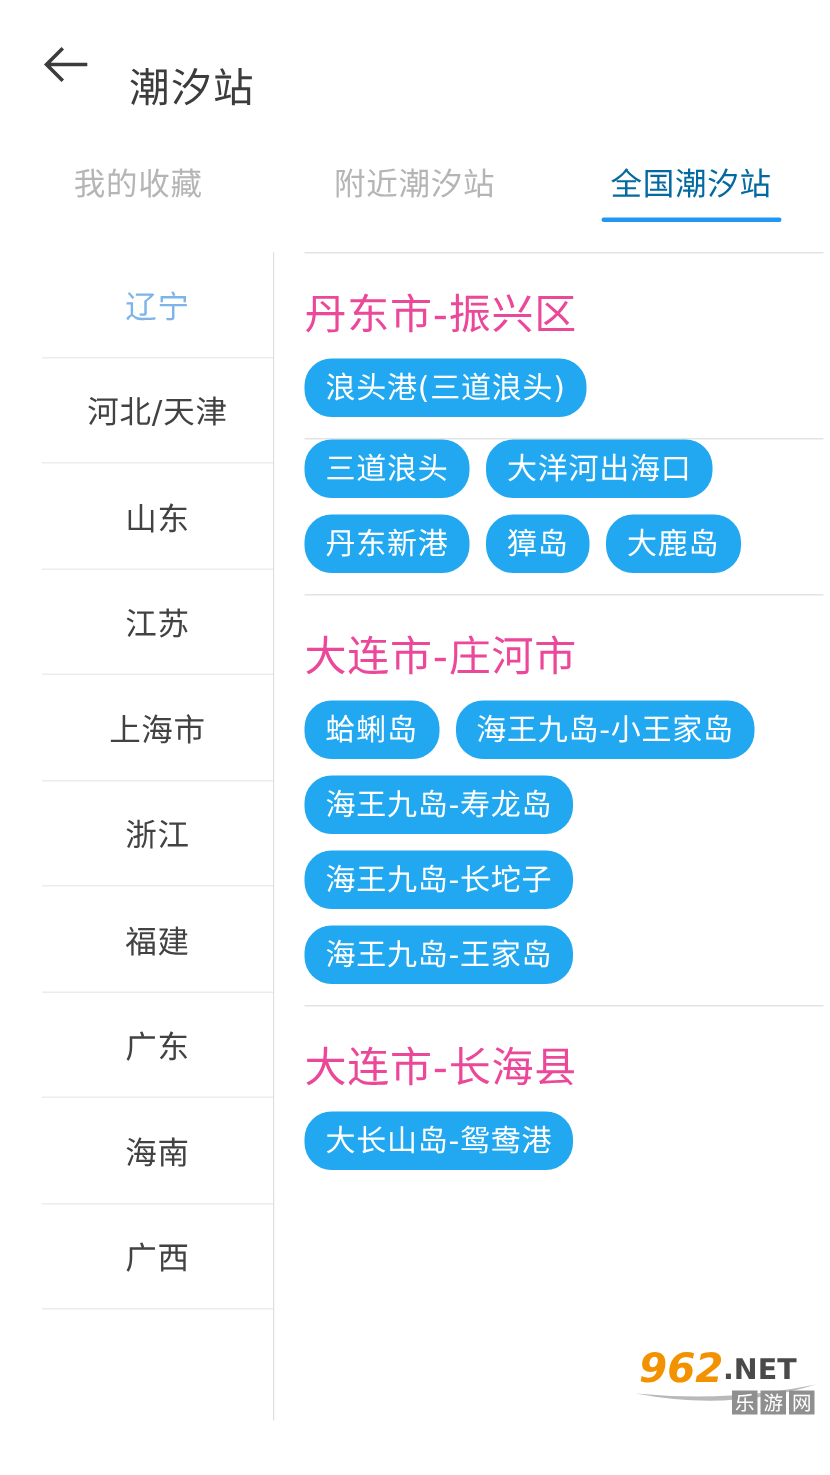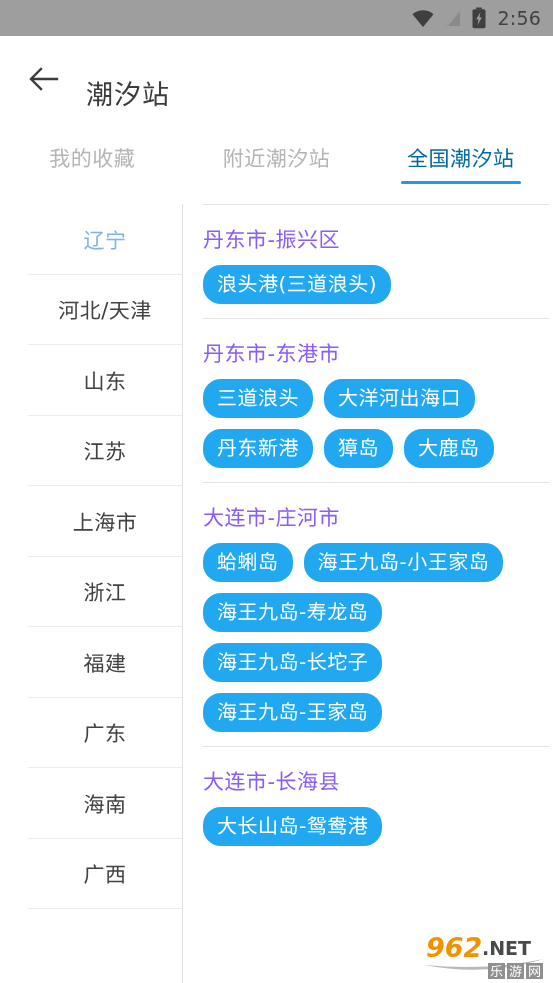--- a/index.html
+++ b/index.html
@@ -142,22 +142,22 @@
     position: relative;
   }
   .group { background: #ffffff; }
   .group-divider {
     height: 1px;
     background: #e3e3e3;
     margin-left: 20px;
     margin-right: 4px;
   }
   .group-title {
-    font-size: 21px;
-    color: #8b5cf6;
+    font-size: 28px;
+    color: #ec4899;
     padding: 18px 0 12px 20px;
     letter-spacing: 0.5px;
   }
   .tags {
     display: flex;
     flex-wrap: wrap;
     gap: 11px;
     padding: 0 12px 14px 20px;
   }
   .tag {
@@ -180,41 +180,20 @@
     width: 133px;
     height: 58px;
     pointer-events: none;
   }
 </style>
 </head>
 <body>
 
 <div id="app">
 
-  <div class="status-bar">
-    <span class="status-icon">
-      <svg width="24" height="20" viewBox="0 0 24 20">
-        <path d="M12 19 L1.5 6.2 A16 16 0 0 1 22.5 6.2 Z" fill="#3f3f3f"></path>
-      </svg>
-    </span>
-    <span class="status-icon">
-      <svg width="18" height="20" viewBox="0 0 18 20">
-        <path d="M16 2 L16 18 L2 18 Z" fill="#8a8a8a"></path>
-        <path d="M15.2 2.6 L3.2 17.4" stroke="#9e9e9e" stroke-width="2.2" fill="none"></path>
-      </svg>
-    </span>
-    <span class="status-icon">
-      <svg width="16" height="22" viewBox="0 0 16 22">
-        <rect x="5.2" y="0.5" width="5.6" height="2" fill="#3f3f3f"></rect>
-        <rect x="1.5" y="2.2" width="13" height="19" rx="1.6" fill="#3f3f3f"></rect>
-        <path d="M9.4 5.2 L5.2 12.2 L7.6 12.2 L6.6 18 L10.8 10.6 L8.4 10.6 Z" fill="#9e9e9e"></path>
-      </svg>
-    </span>
-    <span class="status-time">2:56</span>
-  </div>
 
   <div class="app-bar">
     <div class="back-btn">
       <svg width="30" height="26" viewBox="0 0 30 26">
         <path d="M28 13 L3 13 M12 3 L2 13 L12 23" stroke="#3c3c3c" stroke-width="2.4" fill="none" stroke-linecap="square" stroke-linejoin="miter"></path>
       </svg>
     </div>
     <div class="app-title">潮汐站</div>
   </div>
 
@@ -271,21 +250,20 @@
     <div class="station-list" id="station-list">
       <div class="group">
           <div class="group-divider"></div>
           <div class="group-title">丹东市-振兴区</div>
           <div class="tags">
             <div class="tag">浪头港(三道浪头)</div>
           </div>
         </div>
         <div class="group">
           <div class="group-divider"></div>
-          <div class="group-title">丹东市-东港市</div>
           <div class="tags">
             <div class="tag">三道浪头</div>
             <div class="tag">大洋河出海口</div>
             <div class="tag">丹东新港</div>
             <div class="tag">獐岛</div>
             <div class="tag">大鹿岛</div>
           </div>
         </div>
         <div class="group">
           <div class="group-divider"></div>

